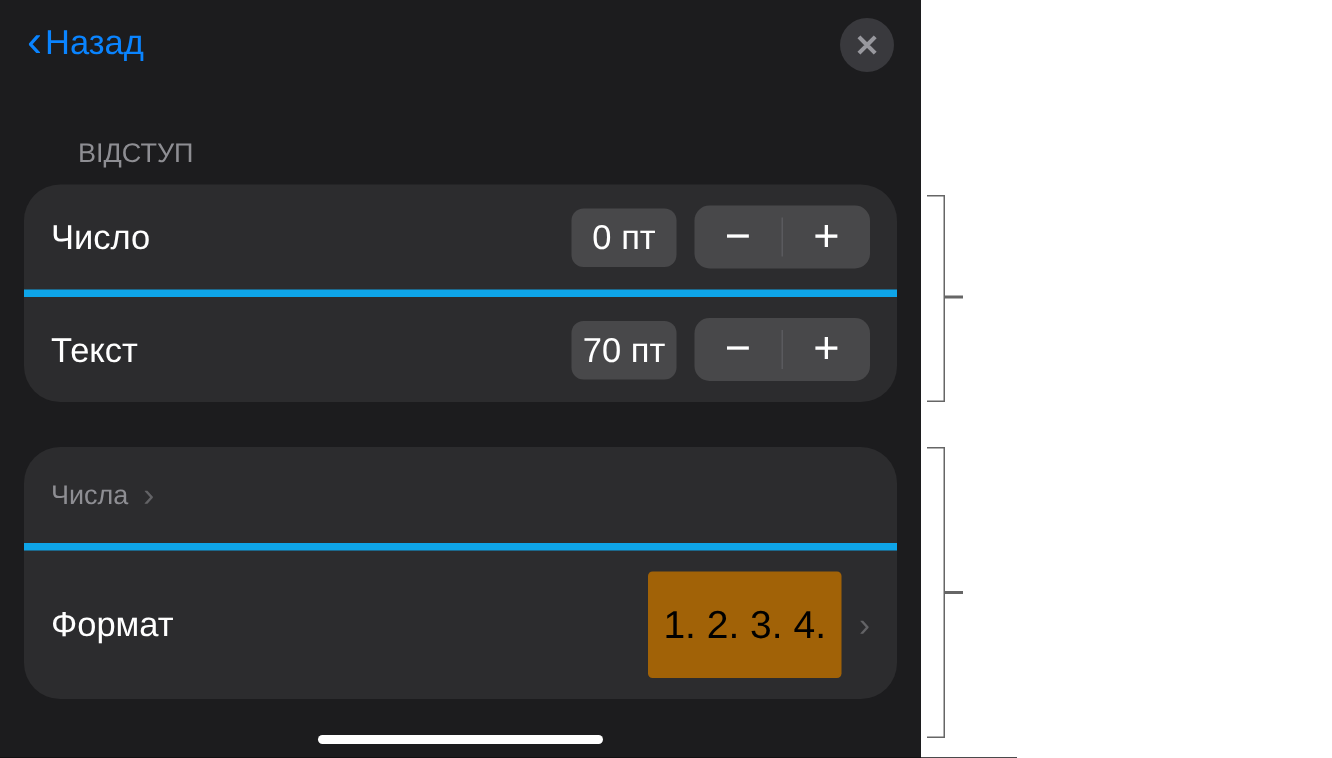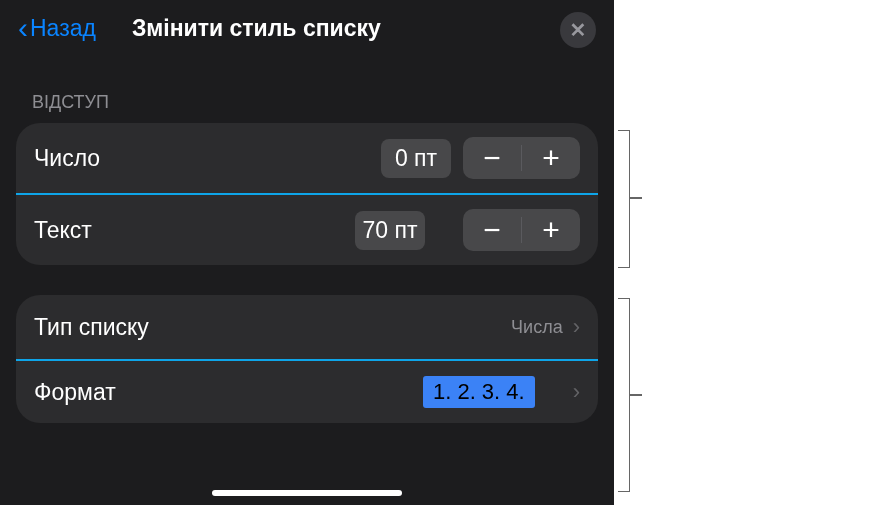--- a/index.html
+++ b/index.html
@@ -62,39 +62,39 @@
     .close-x {
       color: #98989e;
       font-size: 20px;
       font-weight: 600;
     }
     .section-header {
       color: #8e8e93;
       font-size: 18px;
       padding: 36px 32px 10px;
       text-transform: uppercase;
+      margin-left: 20px;
     }
     .group {
       background: #2c2c2e;
       margin: 0 16px;
       border-radius: 24px;
       overflow: hidden;
     }
     .group + .group {
       margin-top: 30px;
     }
     .row {
       display: flex;
       align-items: center;
       padding: 14px 18px;
       min-height: 64px;
     }
     .row + .row {
-      border-top: 2px solid #0ea5e9;
-      gap: 26px;
+      border-top: 5px solid #0ea5e9;
     }
     .row-label {
       color: #fff;
       font-size: 23px;
       flex: 1;
     }
     .value-box {
       background: #48484a;
       color: #fff;
       font-size: 23px;
@@ -129,24 +129,24 @@
     .detail-value {
       color: #8e8e93;
       font-size: 18px;
       margin-right: 10px;
     }
     .chevron-right {
       color: #636366;
       font-size: 22px;
     }
     .format-badge {
-      background: #3b82f6;
+      background: #a16207;
       color: #000;
-      font-size: 22px;
-      padding: 3px 10px;
+      font-size: 26px;
+      padding: 20px 10px;
       border-radius: 3px;
       margin-right: 12px;
     }
     .toggle {
       width: 62px;
       height: 38px;
       border-radius: 19px;
       background: #0a84ff;
       position: relative;
       cursor: pointer;
@@ -212,21 +212,20 @@
   </style>
 </head>
 <body>
 
 <div class="panel">
   <div class="header">
     <div class="back-button">
       <span class="back-chevron">‹</span>
       <span>Назад</span>
     </div>
-    <div class="title">Змінити стиль списку</div>
     <div class="close-button">
       <span class="close-x">✕</span>
     </div>
   </div>
 
   <div class="section-header">ВІДСТУП</div>
 
   <div class="group">
     <div class="row">
       <div class="row-label">Число</div>
@@ -243,21 +242,20 @@
       <div class="stepper">
         <div class="stepper-btn">−</div>
         <div class="stepper-divider"></div>
         <div class="stepper-btn">+</div>
       </div>
     </div>
   </div>
 
   <div class="group">
     <div class="row">
-      <div class="row-label">Тип списку</div>
       <div class="detail-value">Числа</div>
       <div class="chevron-right">›</div>
     </div>
     <div class="row">
       <div class="row-label">Формат</div>
       <div class="format-badge">1. 2. 3. 4.</div>
       <div class="chevron-right">›</div>
     </div>
   </div>
 

